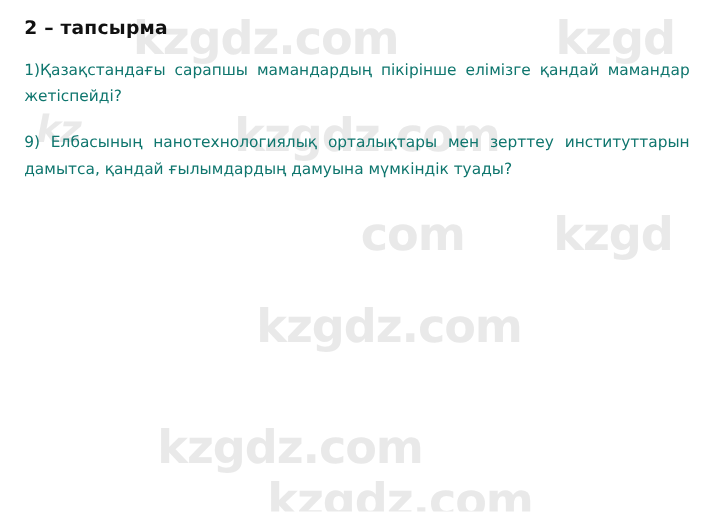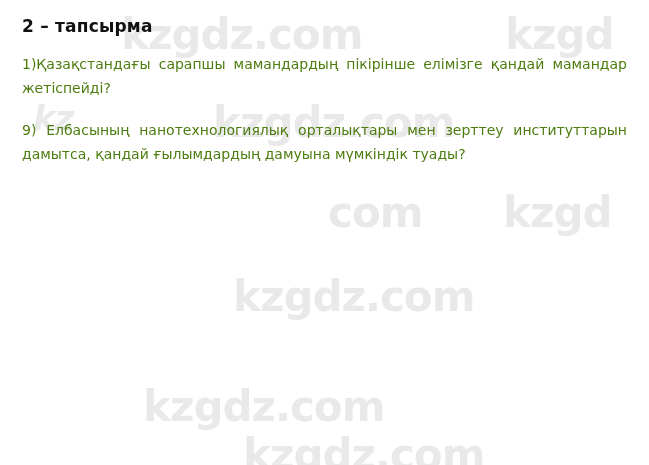--- a/index.html
+++ b/index.html
@@ -43,21 +43,21 @@
   }
   .task-title {
     font-size: 17px;
     font-weight: 700;
     color: #111111;
     margin: 0 0 16px 0;
     letter-spacing: 0.2px;
   }
   .para {
     font-size: 14px;
-    color: #4d7c0f;
+    color: #0f766e;
     line-height: 1.72;
     margin: 0 0 18px 0;
     text-align: justify;
     text-justify: inter-word;
   }
   .para.last-left {
     margin-bottom: 0;
   }
 </style>
 </head>

